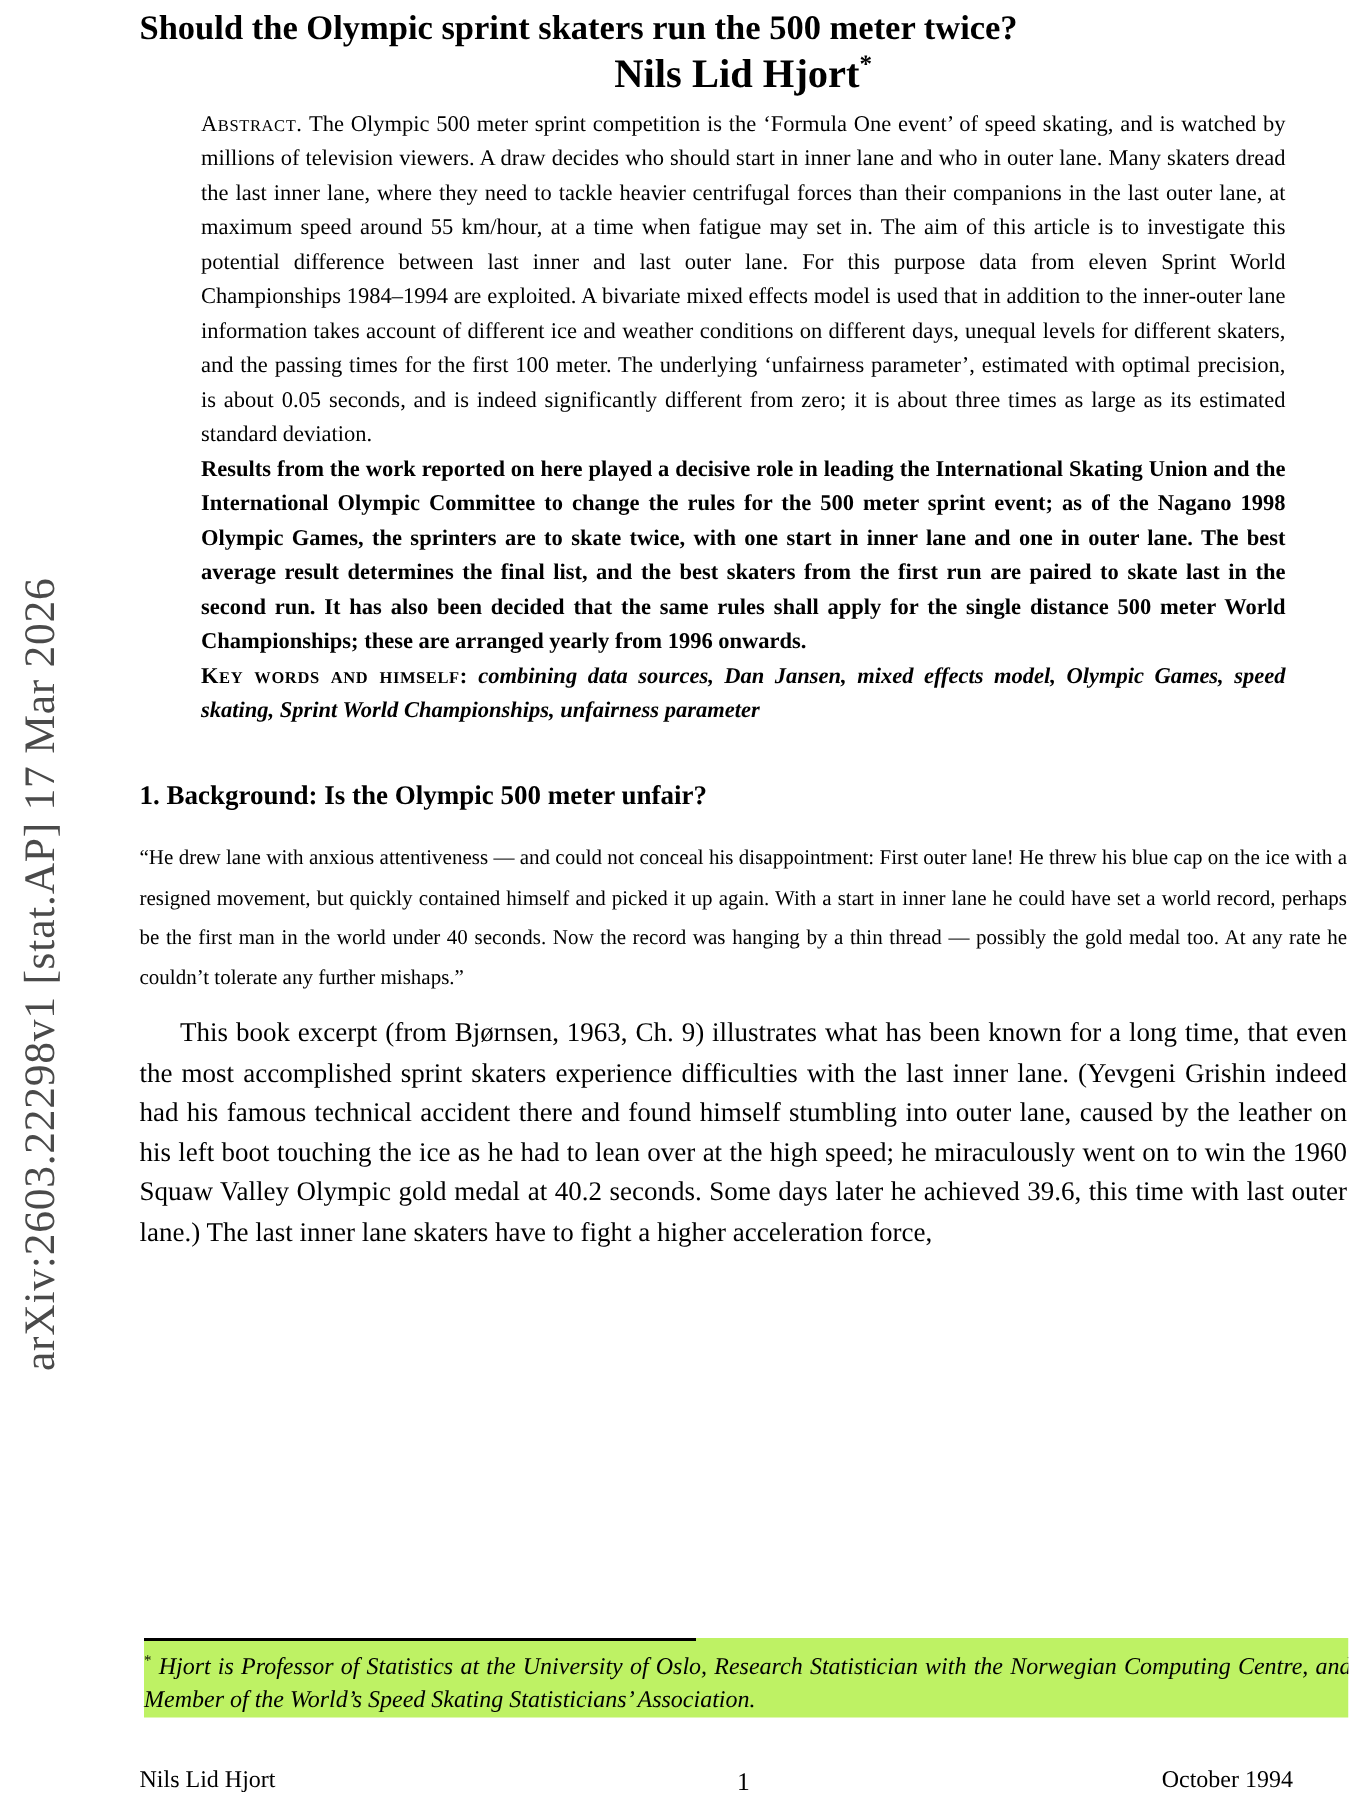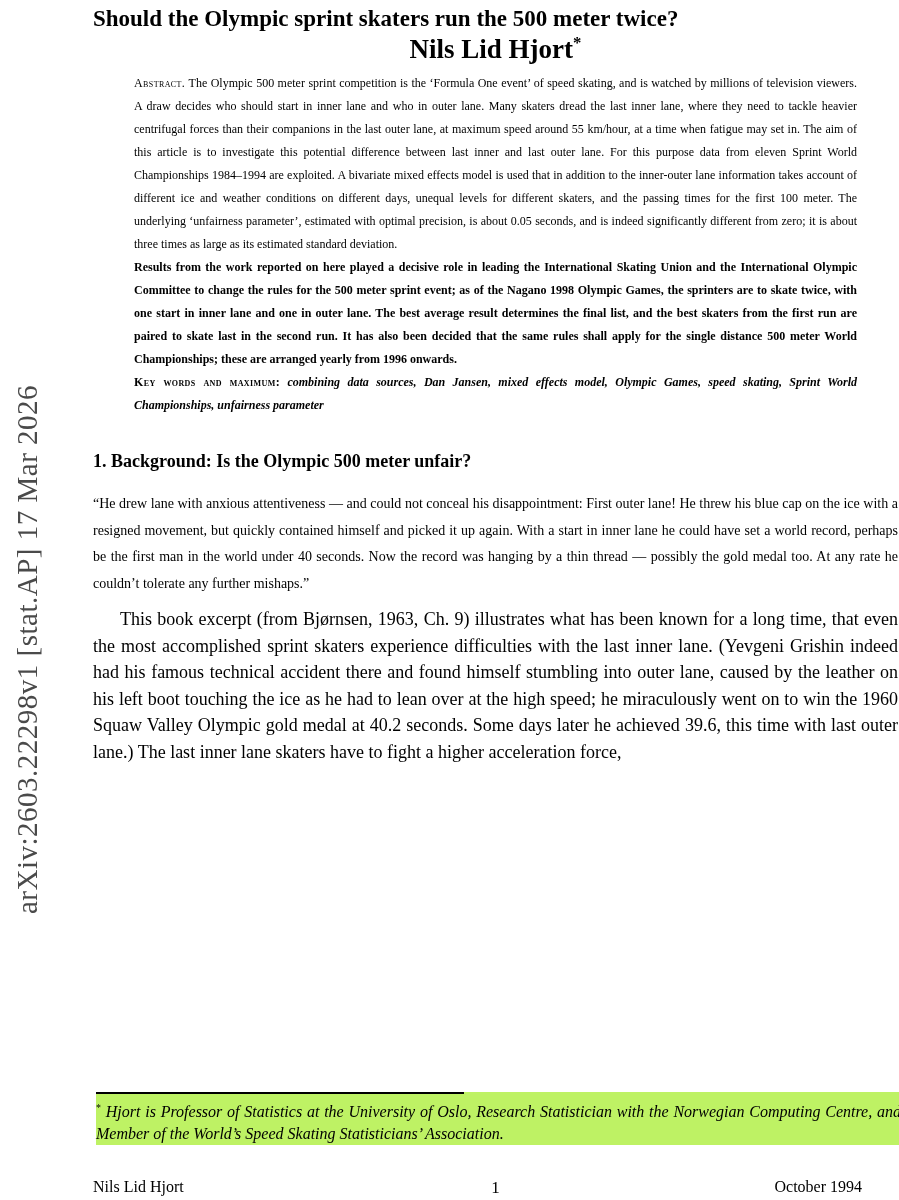--- a/index.html
+++ b/index.html
@@ -19,21 +19,21 @@
     font-size: 29px; line-height: 34px;
     color: #4a4a4a; letter-spacing: 0.5px;
   }
 
   .content { position: absolute; left: 93px; top: 0; width: 805px; }
 
   .title { font-size: 23px; font-weight: bold; text-align: left; margin-top: 5px; line-height: 27px; }
   .author { font-size: 27px; font-weight: bold; text-align: center; margin-top: 5px; line-height: 24px; }
   .note-marker { font-size: 0.62em; vertical-align: super; line-height: 0; }
 
-  .abstract { margin: 11px 41px 0 41px; font-size: 12px; line-height: 23px; }
+  .abstract { margin: 11px 41px 0 41px; font-size: 15px; line-height: 23px; }
   .justify { text-align: justify; }
   .para-gap { margin-top: 0; font-weight: bold; }
   .smallcaps { font-variant: small-caps; letter-spacing: 0.4px; }
   .italic { font-style: italic; }
 
   .section-heading { font-size: 18px; font-weight: bold; text-align: left; margin-top: 32px; line-height: 24px; }
 
   .quote { font-size: 14px; line-height: 26.5px; margin-top: 18px; }
   .body-para { font-size: 18px; line-height: 26.5px; margin-top: 9px; text-indent: 27px; }
 
@@ -56,21 +56,21 @@
 
   <main class="content">
 
     <h1 class="title">Should the Olympic sprint skaters run the 500 meter twice?</h1>
 
     <div class="author"><span>Nils Lid Hjort</span><sup class="note-marker">*</sup></div>
 
     <section class="abstract">
       <p class="justify"><span class="smallcaps">Abstract.</span> <span>The Olympic 500 meter sprint competition is the ‘Formula One event’ of speed skating, and is watched by millions of television viewers. A draw decides who should start in inner lane and who in outer lane. Many skaters dread the last inner lane, where they need to tackle heavier centrifugal forces than their companions in the last outer lane, at maximum speed around 55 km/hour, at a time when fatigue may set in. The aim of this article is to investigate this potential difference between last inner and last outer lane. For this purpose data from eleven Sprint World Championships 1984–1994 are exploited. A bivariate mixed effects model is used that in addition to the inner-outer lane information takes account of different ice and weather conditions on different days, unequal levels for different skaters, and the passing times for the first 100 meter. The underlying ‘unfairness parameter’, estimated with optimal precision, is about 0.05 seconds, and is indeed significantly different from zero; it is about three times as large as its estimated standard deviation.</span></p>
       <p class="justify para-gap">Results from the work reported on here played a decisive role in leading the International Skating Union and the International Olympic Committee to change the rules for the 500 meter sprint event; as of the Nagano 1998 Olympic Games, the sprinters are to skate twice, with one start in inner lane and one in outer lane. The best average result determines the final list, and the best skaters from the first run are paired to skate last in the second run. It has also been decided that the same rules shall apply for the single distance 500 meter World Championships; these are arranged yearly from 1996 onwards.</p>
-      <p class="justify para-gap"><span class="smallcaps">Key words and maximum:</span> <span class="italic">combining data sources, Dan Jansen, mixed effects model, Olympic Games, speed skating, Sprint World Championships, unfairness parameter</span></p>
+      <p class="justify para-gap"><span class="smallcaps">Key words and himself:</span> <span class="italic">combining data sources, Dan Jansen, mixed effects model, Olympic Games, speed skating, Sprint World Championships, unfairness parameter</span></p>
     </section>
 
     <h2 class="section-heading">1. Background: Is the Olympic 500 meter unfair?</h2>
 
     <p class="quote justify">“He drew lane with anxious attentiveness — and could not conceal his disappointment: First outer lane! He threw his blue cap on the ice with a resigned movement, but quickly contained himself and picked it up again. With a start in inner lane he could have set a world record, perhaps be the first man in the world under 40 seconds. Now the record was hanging by a thin thread — possibly the gold medal too. At any rate he couldn’t tolerate any further mishaps.”</p>
 
     <p class="body-para justify">This book excerpt (from Bjørnsen, 1963, Ch. 9) illustrates what has been known for a long time, that even the most accomplished sprint skaters experience difficulties with the last inner lane. (Yevgeni Grishin indeed had his famous technical accident there and found himself stumbling into outer lane, caused by the leather on his left boot touching the ice as he had to lean over at the high speed; he miraculously went on to win the 1960 Squaw Valley Olympic gold medal at 40.2 seconds. Some days later he achieved 39.6, this time with last outer lane.) The last inner lane skaters have to fight a higher acceleration force,</p>
 
   </main>
 

